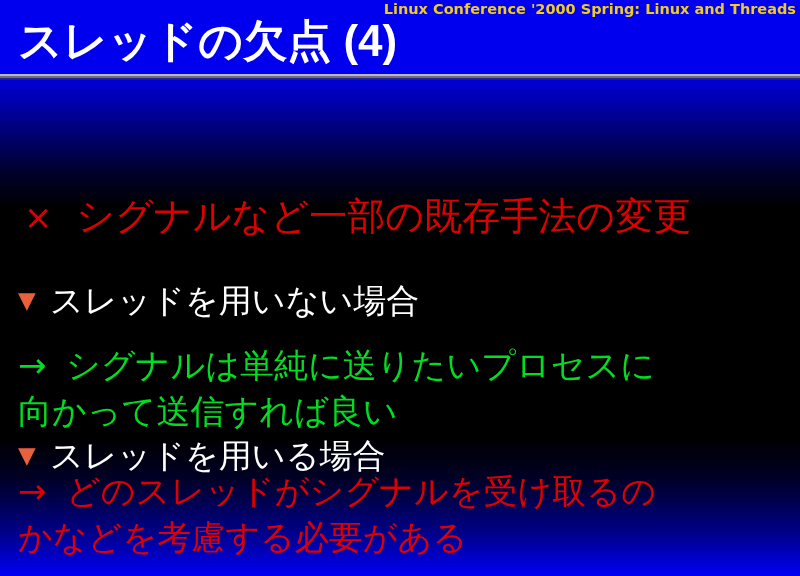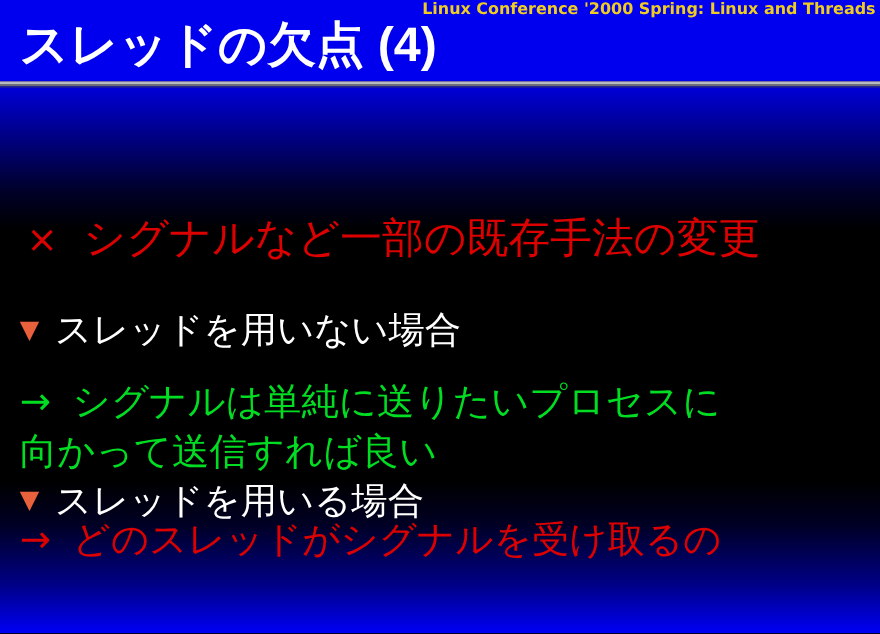--- a/index.html
+++ b/index.html
@@ -166,16 +166,17 @@
     </div>
 
     <div class="line subhead" id="b4">
       <span class="marker">▼</span><span>スレッドを用いる場合</span>
     </div>
 
     <div class="arrowblock" id="b5">
       <div class="l1">
         <span class="marker">→</span><span>どのスレッドがシグナルを受け取るの</span>
       </div>
+      <div class="l2">かなどを考慮する必要がある</div>
     </div>
 
   </div>
 </div>
 
 </body></html>

